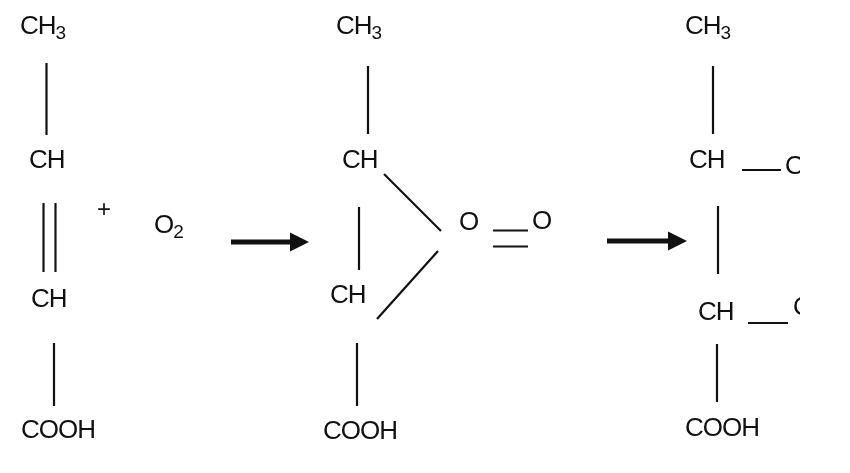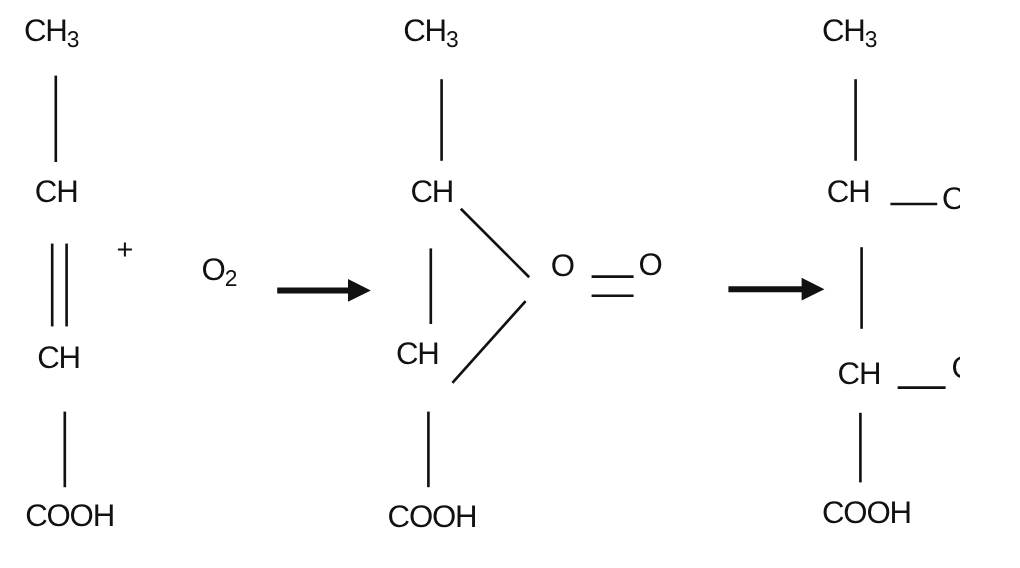--- a/index.html
+++ b/index.html
@@ -88,21 +88,21 @@
   </svg>
 
   <div>
     <div class="lbl" style="left:20px; top:12px"><span>CH</span><span class="sub">3</span></div>
     <div class="lbl" style="left:29px; top:146px">CH</div>
     <div class="lbl" style="left:31px; top:285px">CH</div>
     <div class="lbl" style="left:21px; top:416px">COOH</div>
   </div>
 
   <div class="lbl plus" style="left:97px; top:197px">+</div>
-  <div class="lbl" style="left:168px; top:211px"><span>O</span><span class="sub">2</span></div>
+  <div class="lbl" style="left:154px; top:211px"><span>O</span><span class="sub">2</span></div>
 
   <div>
     <div class="lbl" style="left:336px; top:12px"><span>CH</span><span class="sub">3</span></div>
     <div class="lbl" style="left:342px; top:146px">CH</div>
     <div class="lbl" style="left:330px; top:281px">CH</div>
     <div class="lbl" style="left:459px; top:208px">O</div>
     <div class="lbl" style="left:532px; top:207px">O</div>
     <div class="lbl" style="left:323px; top:417px">COOH</div>
   </div>
 

